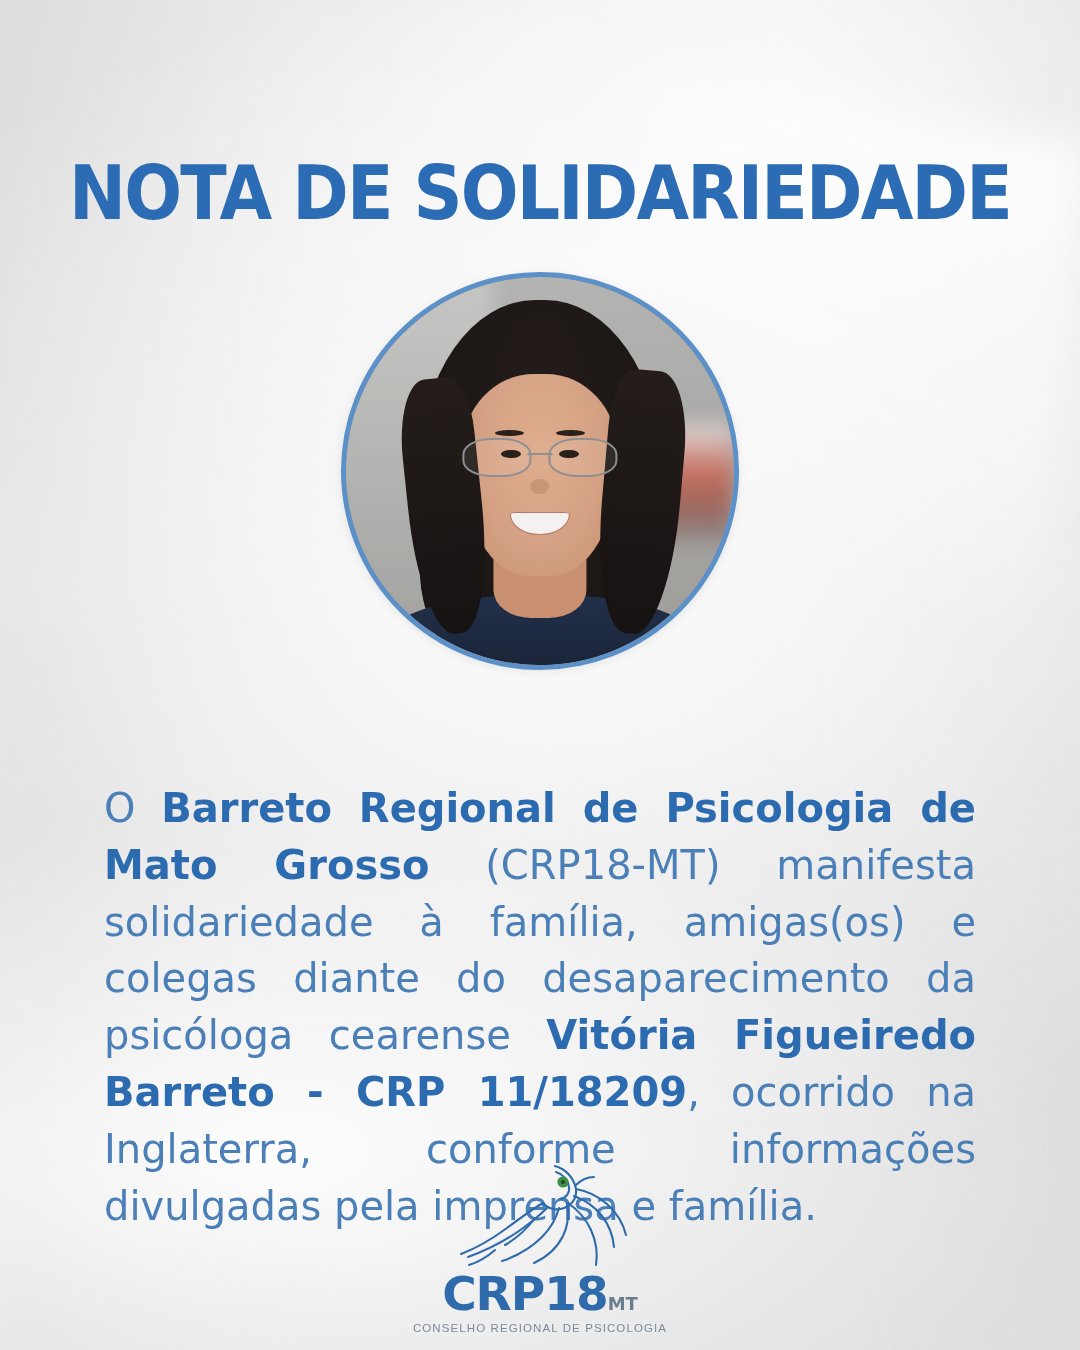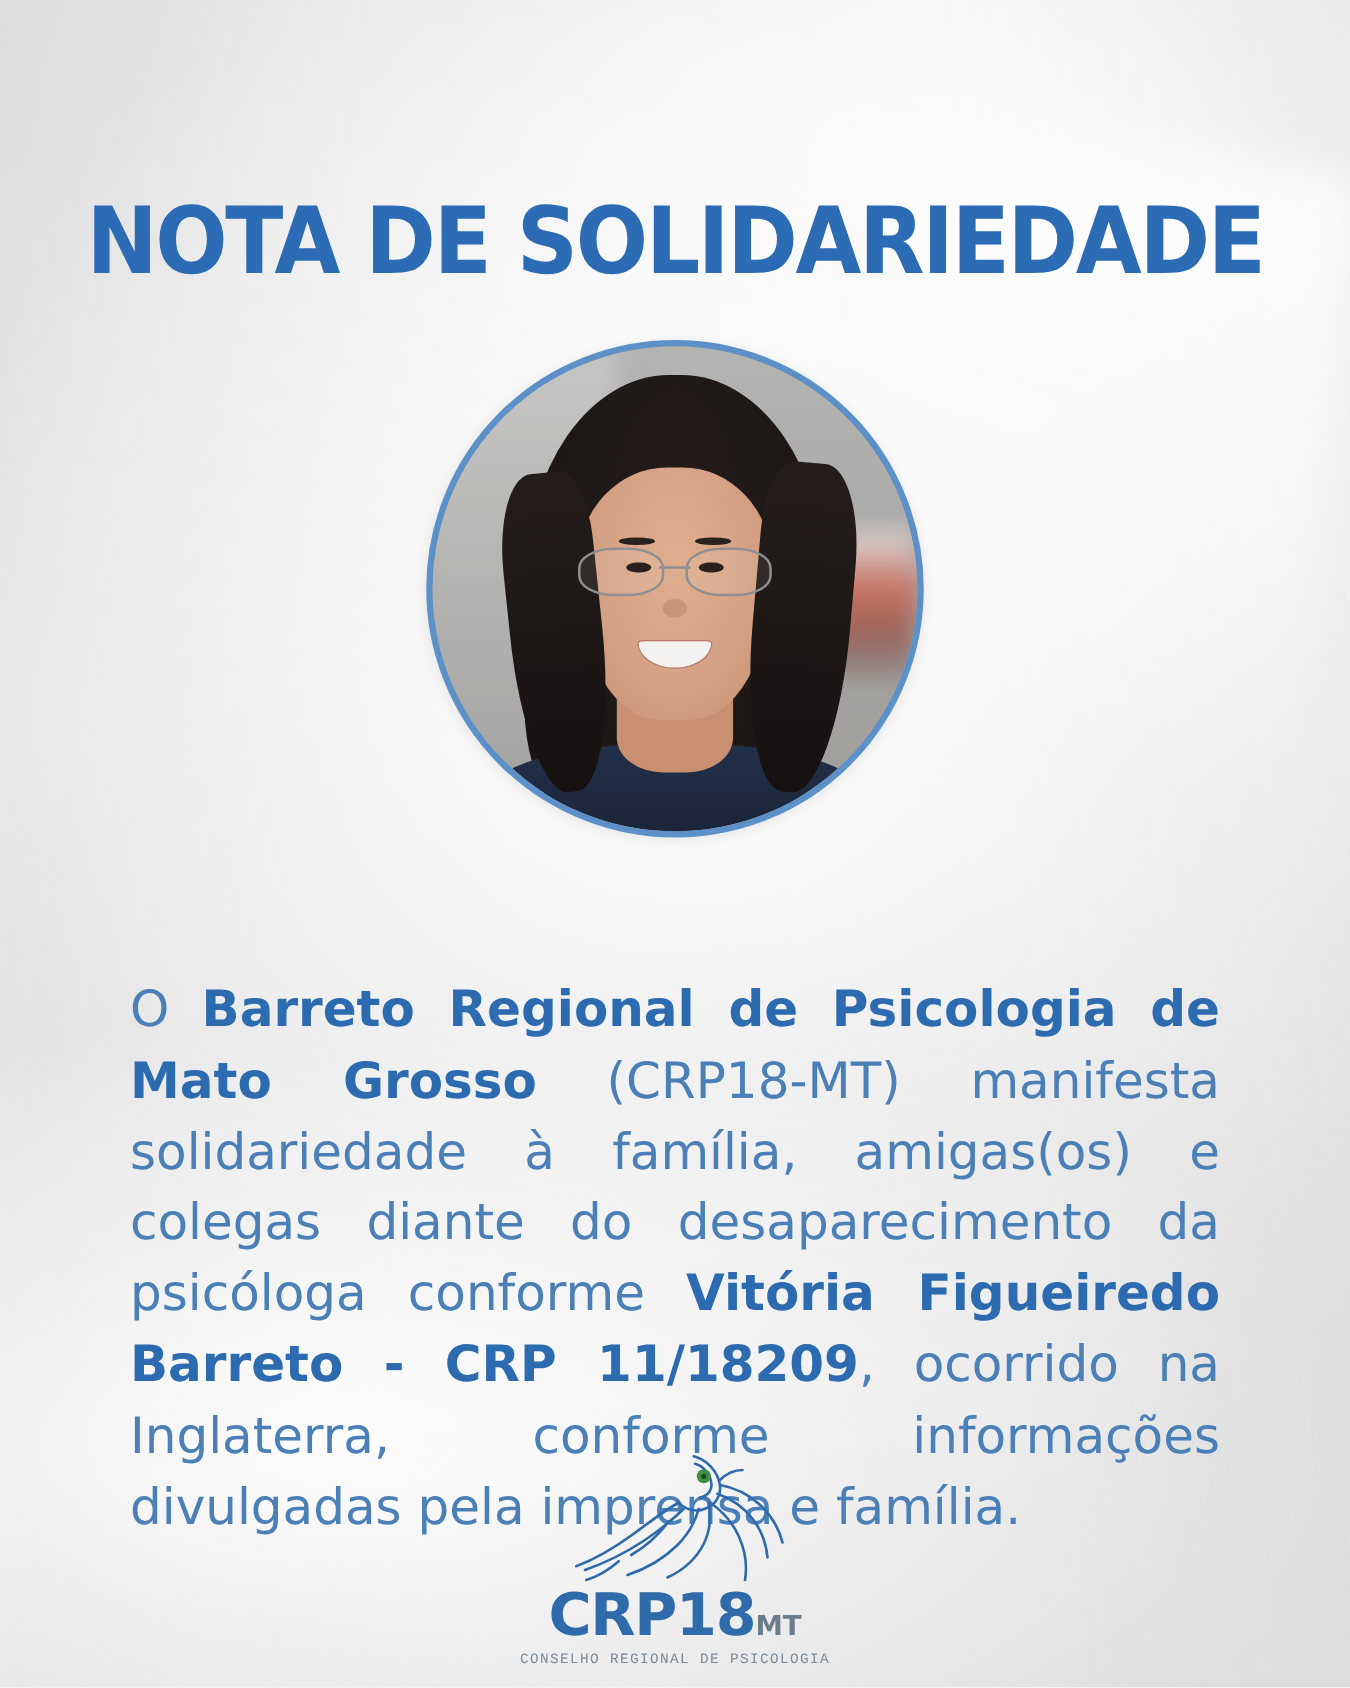--- a/index.html
+++ b/index.html
@@ -286,28 +286,28 @@
   .logo-word {
     margin-top: -6px;
     font-family: "DejaVu Sans", sans-serif;
     font-size: 47px;
     font-weight: 700;
     color: #2f6bab;
     letter-spacing: -1px;
     line-height: 1;
   }
   .logo-word .mt {
-    font-size: 22px;
+    font-size: 18px;
     color: #6b7c8c;
     letter-spacing: 0;
     vertical-align: baseline;
   }
   .logo-sub {
     margin-top: 5px;
-    font-family: Liberation Mono, monospace;
+    font-family: Liberation Sans, sans-serif;
     font-size: 11.5px;
     letter-spacing: 1.1px;
     color: #7b8a98;
     text-transform: uppercase;
   }
 </style>
 </head>
 <body>
 
 <div class="poster">
@@ -341,21 +341,21 @@
           <div class="bridge"></div>
         </div>
         <div class="eye left"></div>
         <div class="eye right"></div>
         <div class="nose"></div>
         <div class="mouth"></div>
       </div>
     </div>
 
     <p class="body-text">
-      <span>O </span><b>Barreto Regional de Psicologia de Mato Grosso</b><span> (CRP18-MT) manifesta solidariedade à família, amigas(os) e colegas diante do desaparecimento da psicóloga conforme </span><b>Vitória Figueiredo Barreto - CRP 11/18209</b><span>, ocorrido na Inglaterra, conforme informações divulgadas pela imprensa e família.</span>
+      <span>O </span><b>Barreto Regional de Psicologia de Mato Grosso</b><span> (CRP18-MT) manifesta solidariedade à família, amigas(os) e colegas diante do desaparecimento da psicóloga cearense </span><b>Vitória Figueiredo Barreto - CRP 11/18209</b><span>, ocorrido na Inglaterra, conforme informações divulgadas pela imprensa e família.</span>
     </p>
 
     <div class="logo">
       <svg width="210" height="118" viewBox="0 0 210 118" aria-hidden="true">
         <g fill="none" stroke="#2f6bab" stroke-width="2.1" stroke-linecap="round" stroke-linejoin="round">
           <path d="M120 8 C131 11 139 20 141 31 C142 40 137 47 129 50 C122 53 113 51 108 45"></path>
           <path d="M121 14 C128 16 133 22 134 29 C135 35 131 40 125 41"></path>
           <path d="M108 45 C96 52 84 61 72 70 C57 81 42 90 26 96"></path>
           <path d="M113 49 C104 58 93 67 81 75 C66 85 50 93 33 99"></path>
           <path d="M124 50 C121 61 115 71 107 79 C96 90 82 98 67 103"></path>

